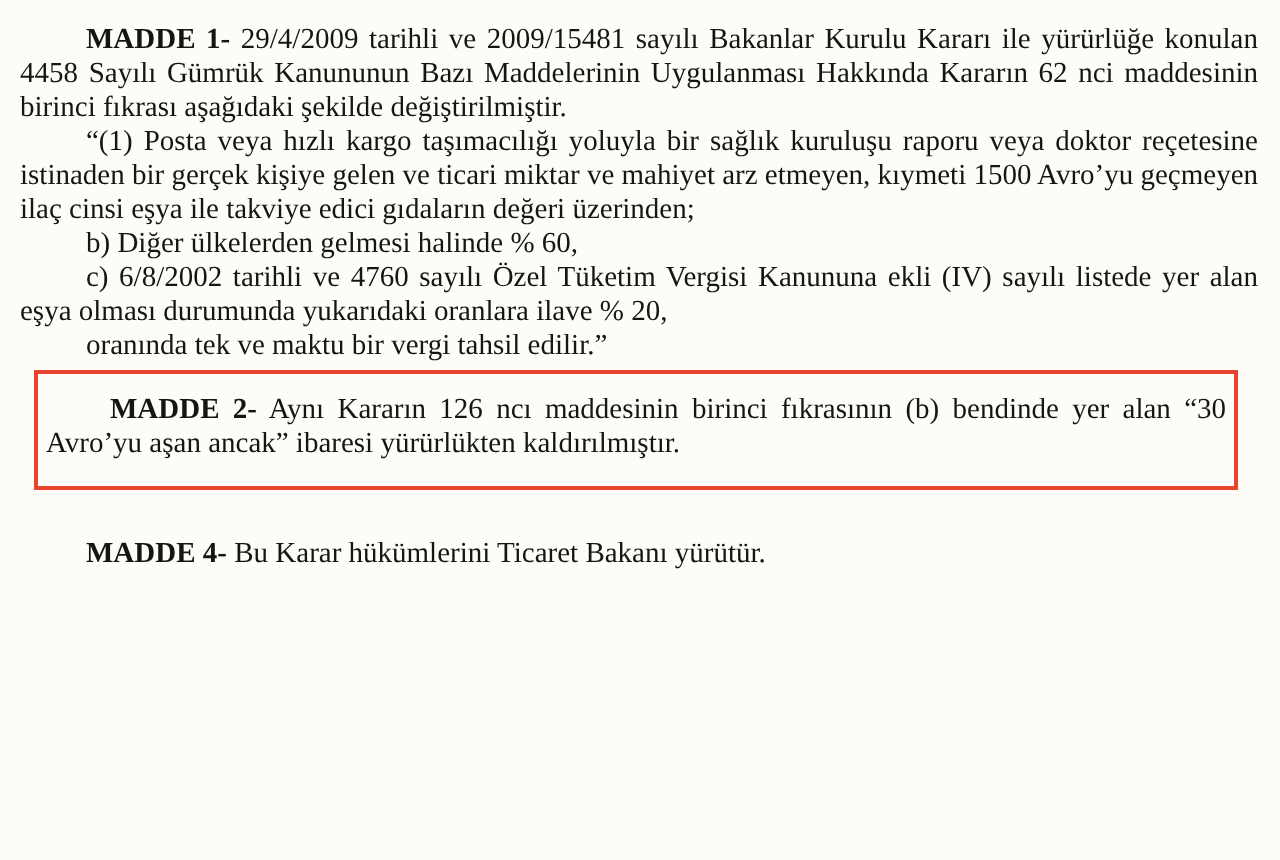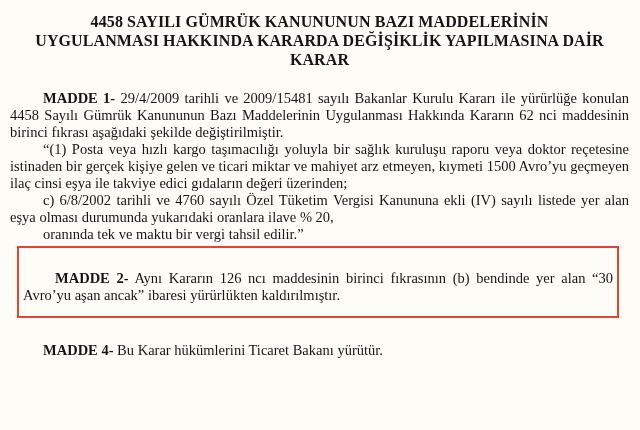--- a/index.html
+++ b/index.html
@@ -33,42 +33,38 @@
     margin: 0;
     font-size: 14.5px;
     line-height: 17px;
     text-align: justify;
     text-indent: 33px;
   }
   .para .label { font-weight: bold; }
   .highlight-box {
     border: 2px solid #e8432c;
     margin: 3px 10px 24px 7px;
-    padding: 22px 4px 12px 4px;
+    padding: 10px 4px 12px 4px;
   }
   .highlight-box .para { text-indent: 32px; }
   .gap-m3 { margin-top: 8px; }
   .gap-m4 { margin-top: 16px; }
 </style>
 </head>
 <body>
 
 <div class="page">
 
-  <h1 class="title">
-    <span class="tline">4458 SAYILI GÜMRÜK KANUNUNUN BAZI MADDELERİNİN</span>
-    <span class="tline">UYGULANMASI HAKKINDA KARARDA DEĞİŞİKLİK YAPILMASINA DAİR</span>
-    <span class="tline">KARAR</span>
-  </h1>
 
   <p class="para"><span class="label">MADDE 1-</span> <span>29/4/2009 tarihli ve 2009/15481 sayılı Bakanlar Kurulu Kararı ile yürürlüğe konulan 4458 Sayılı Gümrük Kanununun Bazı Maddelerinin Uygulanması Hakkında Kararın 62 nci maddesinin birinci fıkrası aşağıdaki şekilde değiştirilmiştir.</span></p>
 
   <p class="para"><span>“(1) Posta veya hızlı kargo taşımacılığı yoluyla bir sağlık kuruluşu raporu veya doktor reçetesine istinaden bir gerçek kişiye gelen ve ticari miktar ve mahiyet arz etmeyen, kıymeti 1500 Avro’yu geçmeyen ilaç cinsi eşya ile takviye edici gıdaların değeri üzerinden;</span></p>
 
 
+  <p class="para"><span>b) Diğer ülkelerden gelmesi halinde % 60,</span></p>
 
   <p class="para"><span>c) 6/8/2002 tarihli ve 4760 sayılı Özel Tüketim Vergisi Kanununa ekli (IV) sayılı listede yer alan eşya olması durumunda yukarıdaki oranlara ilave % 20,</span></p>
 
   <p class="para"><span>oranında tek ve maktu bir vergi tahsil edilir.”</span></p>
 
   <div class="highlight-box">
     <p class="para"><span class="label">MADDE 2-</span> <span>Aynı Kararın 126 ncı maddesinin birinci fıkrasının (b) bendinde yer alan “30 Avro’yu aşan ancak” ibaresi yürürlükten kaldırılmıştır.</span></p>
   </div>
 
 

